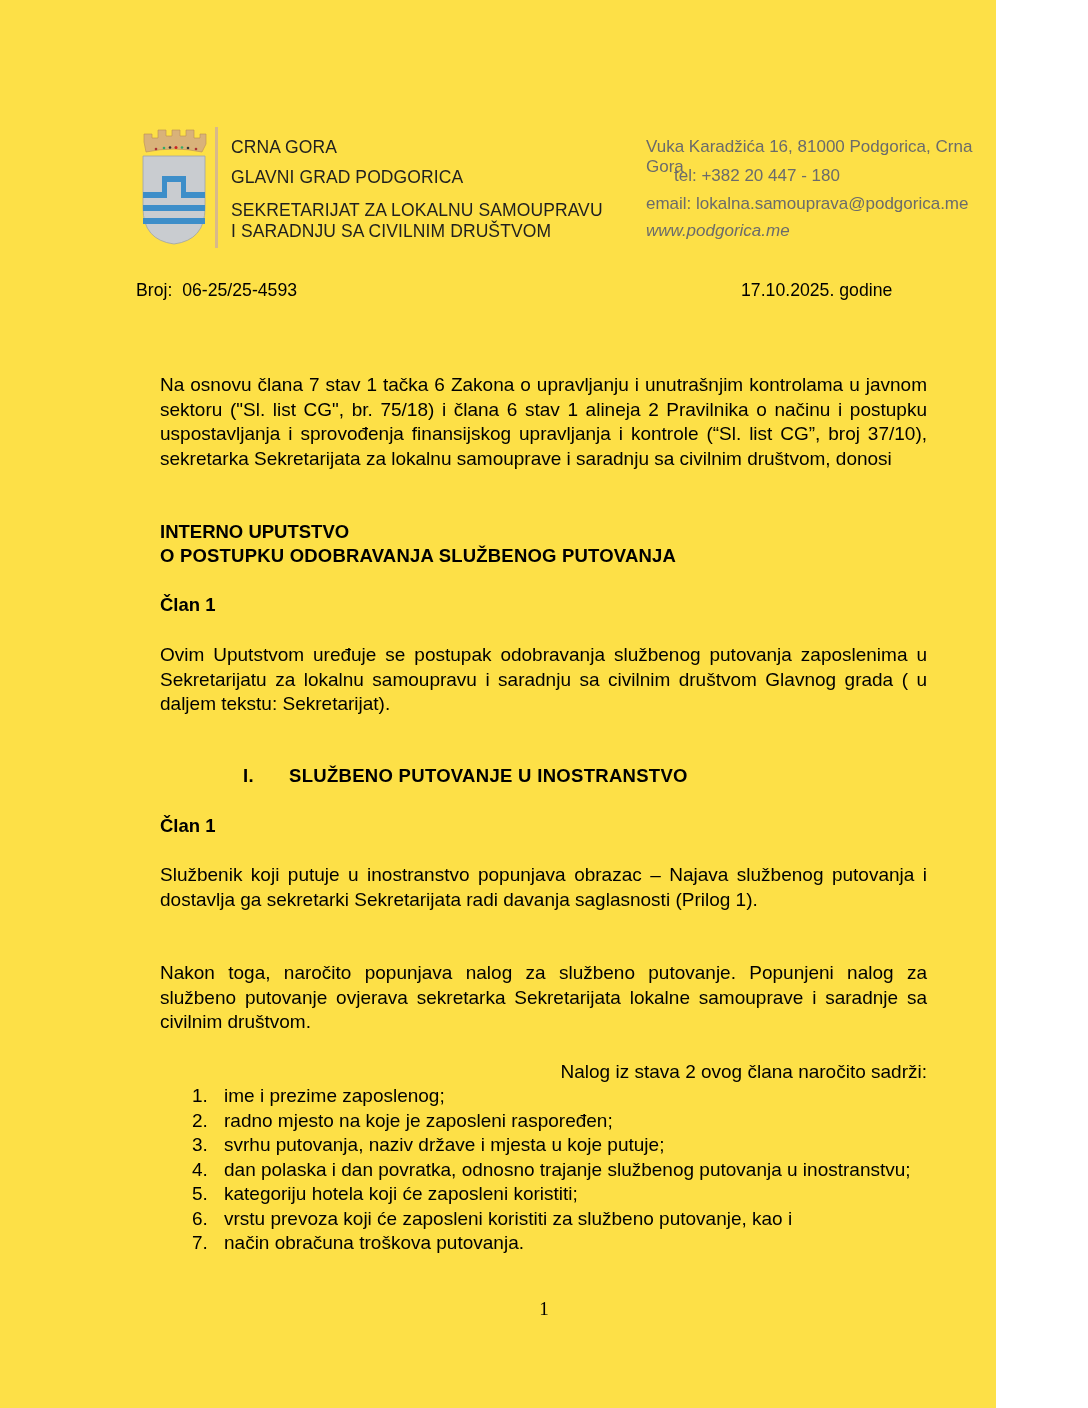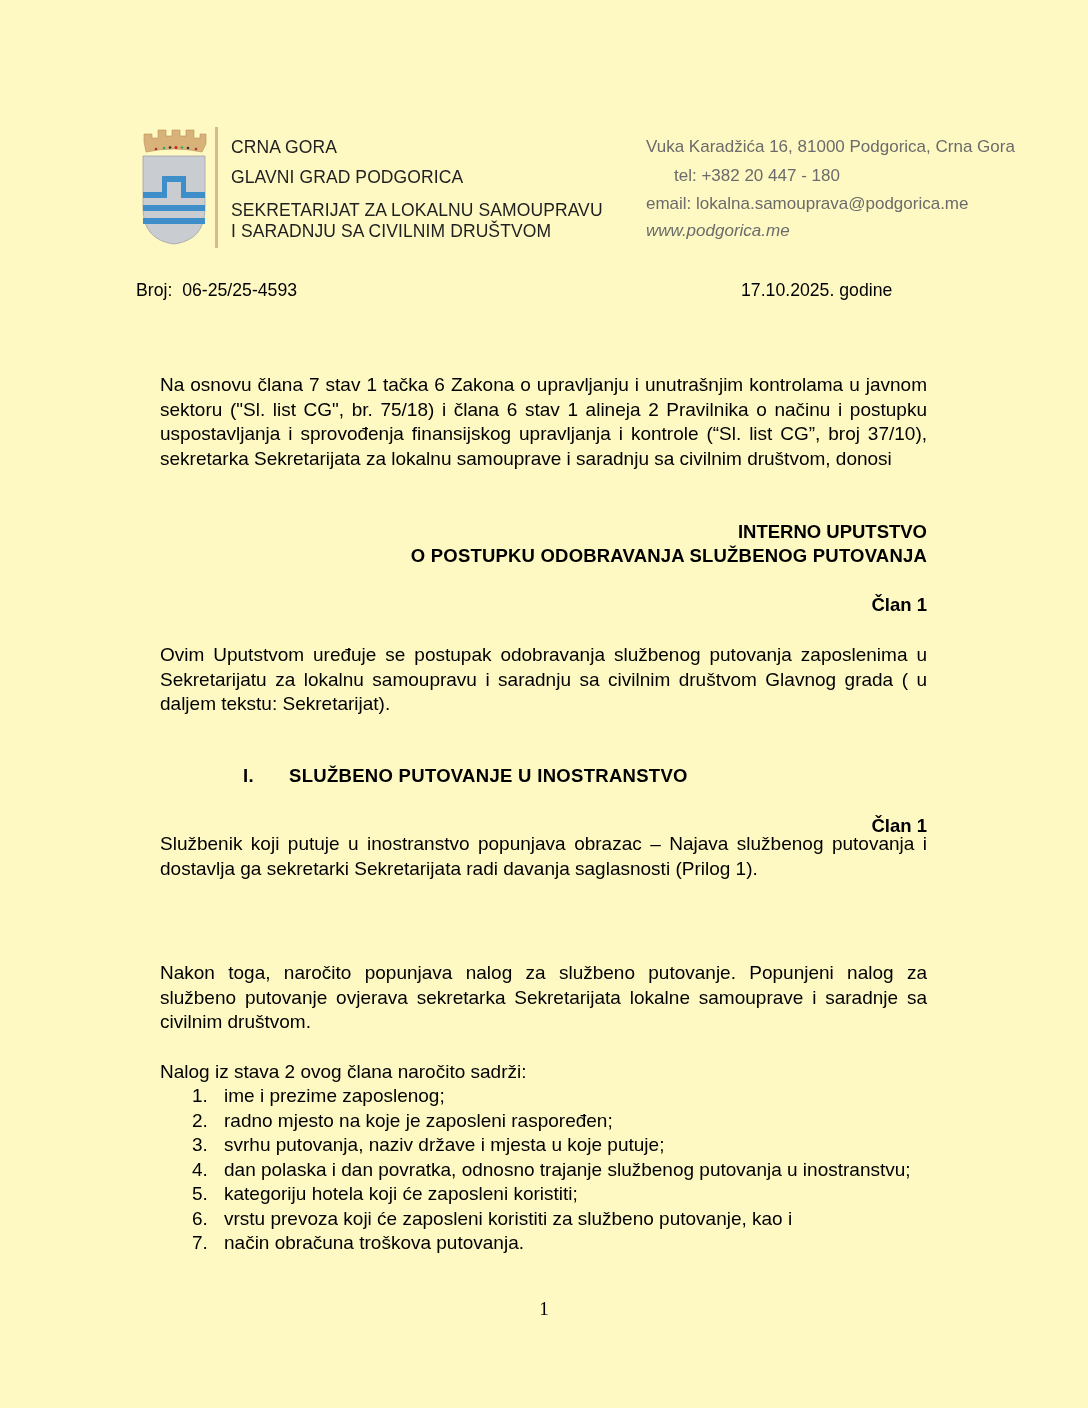--- a/index.html
+++ b/index.html
@@ -1,17 +1,17 @@
 <!DOCTYPE html>
 <html><head>
 <meta charset="utf-8">
 <style>
   html, body { margin: 0; padding: 0; background: #ffffff; }
   body { width: 1088px; height: 1408px; position: relative; overflow: hidden; color: #000; }
-  .page { position: absolute; left: 0; top: 0; width: 1088px; height: 1408px; background: #fef9c3; }
+  .page { position: absolute; left: 0; top: 0; width: 996px; height: 1408px; background: #fde047; }
 
   
   .crest { position: absolute; left: 140px; top: 128px; width: 68px; height: 118px; }
   .divider { position: absolute; left: 215px; top: 127px; width: 3px; height: 121px; background: #d8b98a; }
   .org { position: absolute; left: 231px; font-family: "Liberation Sans", sans-serif; font-size: 17.5px; color: #1f1f1f; letter-spacing: 0.1px; }
   .org.l1 { top: 137px; }
   .org.l2 { top: 167px; }
   .org.l3 { top: 200px; }
   .org.l4 { top: 221px; }
   .contact { position: absolute; left: 646px; font-family: "Liberation Sans", sans-serif; font-size: 17px; color: #6b6b6b; }
@@ -19,33 +19,33 @@
   .contact.c2 { top: 166px; margin-left: 28px; }
   .contact.c3 { top: 194px; text-align: right; }
   .contact.c4 { top: 221px; font-style: italic; }
 
   
   .ref { position: absolute; top: 279px; font-family: "Liberation Sans", sans-serif; font-size: 19px; transform: scaleX(0.93); transform-origin: left top; }
   .ref.left { left: 136px; }
   .ref.right { left: 741px; }
 
   
-  .body { position: absolute; left: 160px; width: 767px; font-family: "Liberation Sans", sans-serif; font-size: 19px; line-height: 24.5px; }
+  .body { position: absolute; left: 160px; width: 767px; font-family: "Liberation Sans", sans-serif; font-size: 19px; line-height: 24.5px; text-align: right; }
   .just { text-align: justify; text-align-last: left; }
   .p1 { top: 373px; }
-  .title { position: absolute; left: 160px; width: 767px; text-align: right; font-family: "Liberation Sans", sans-serif; font-weight: bold; font-size: 18.5px; line-height: 24px; }
+  .title { position: absolute; left: 160px; width: 767px; text-align: left; font-family: "Liberation Sans", sans-serif; font-weight: bold; font-size: 18.5px; line-height: 24px; }
   .t1 { top: 520px; }
   .t2 { top: 544px; letter-spacing: 0.2px; }
   .clan1 { top: 593px; }
   .p2 { top: 643px; }
   .section { position: absolute; top: 765px; font-family: "Liberation Sans", sans-serif; font-weight: bold; font-size: 18.5px; letter-spacing: 0.3px; }
   .section .num { position: absolute; left: 243px; }
   .section .txt { position: absolute; left: 289px; white-space: nowrap; }
   .clan2 { top: 814px; }
-  .p3 { top: 832px; }
+  .p3 { top: 863px; }
   .p4 { top: 961px; }
   .p5 { top: 1060px; }
   .list { position: absolute; left: 160px; top: 1084px; width: 767px; margin: 0; padding: 0; list-style: none; font-family: "Liberation Sans", sans-serif; font-size: 19px; line-height: 24.5px; }
   .list li { position: relative; padding-left: 64px; text-align: justify; text-align-last: left; }
   .list li .n { position: absolute; left: 32px; top: 0; }
   .pagenum { position: absolute; left: 0; width: 1088px; top: 1298px; text-align: center; font-family: "Liberation Serif", serif; font-size: 19px; }
 </style>
 </head>
 <body>
 

